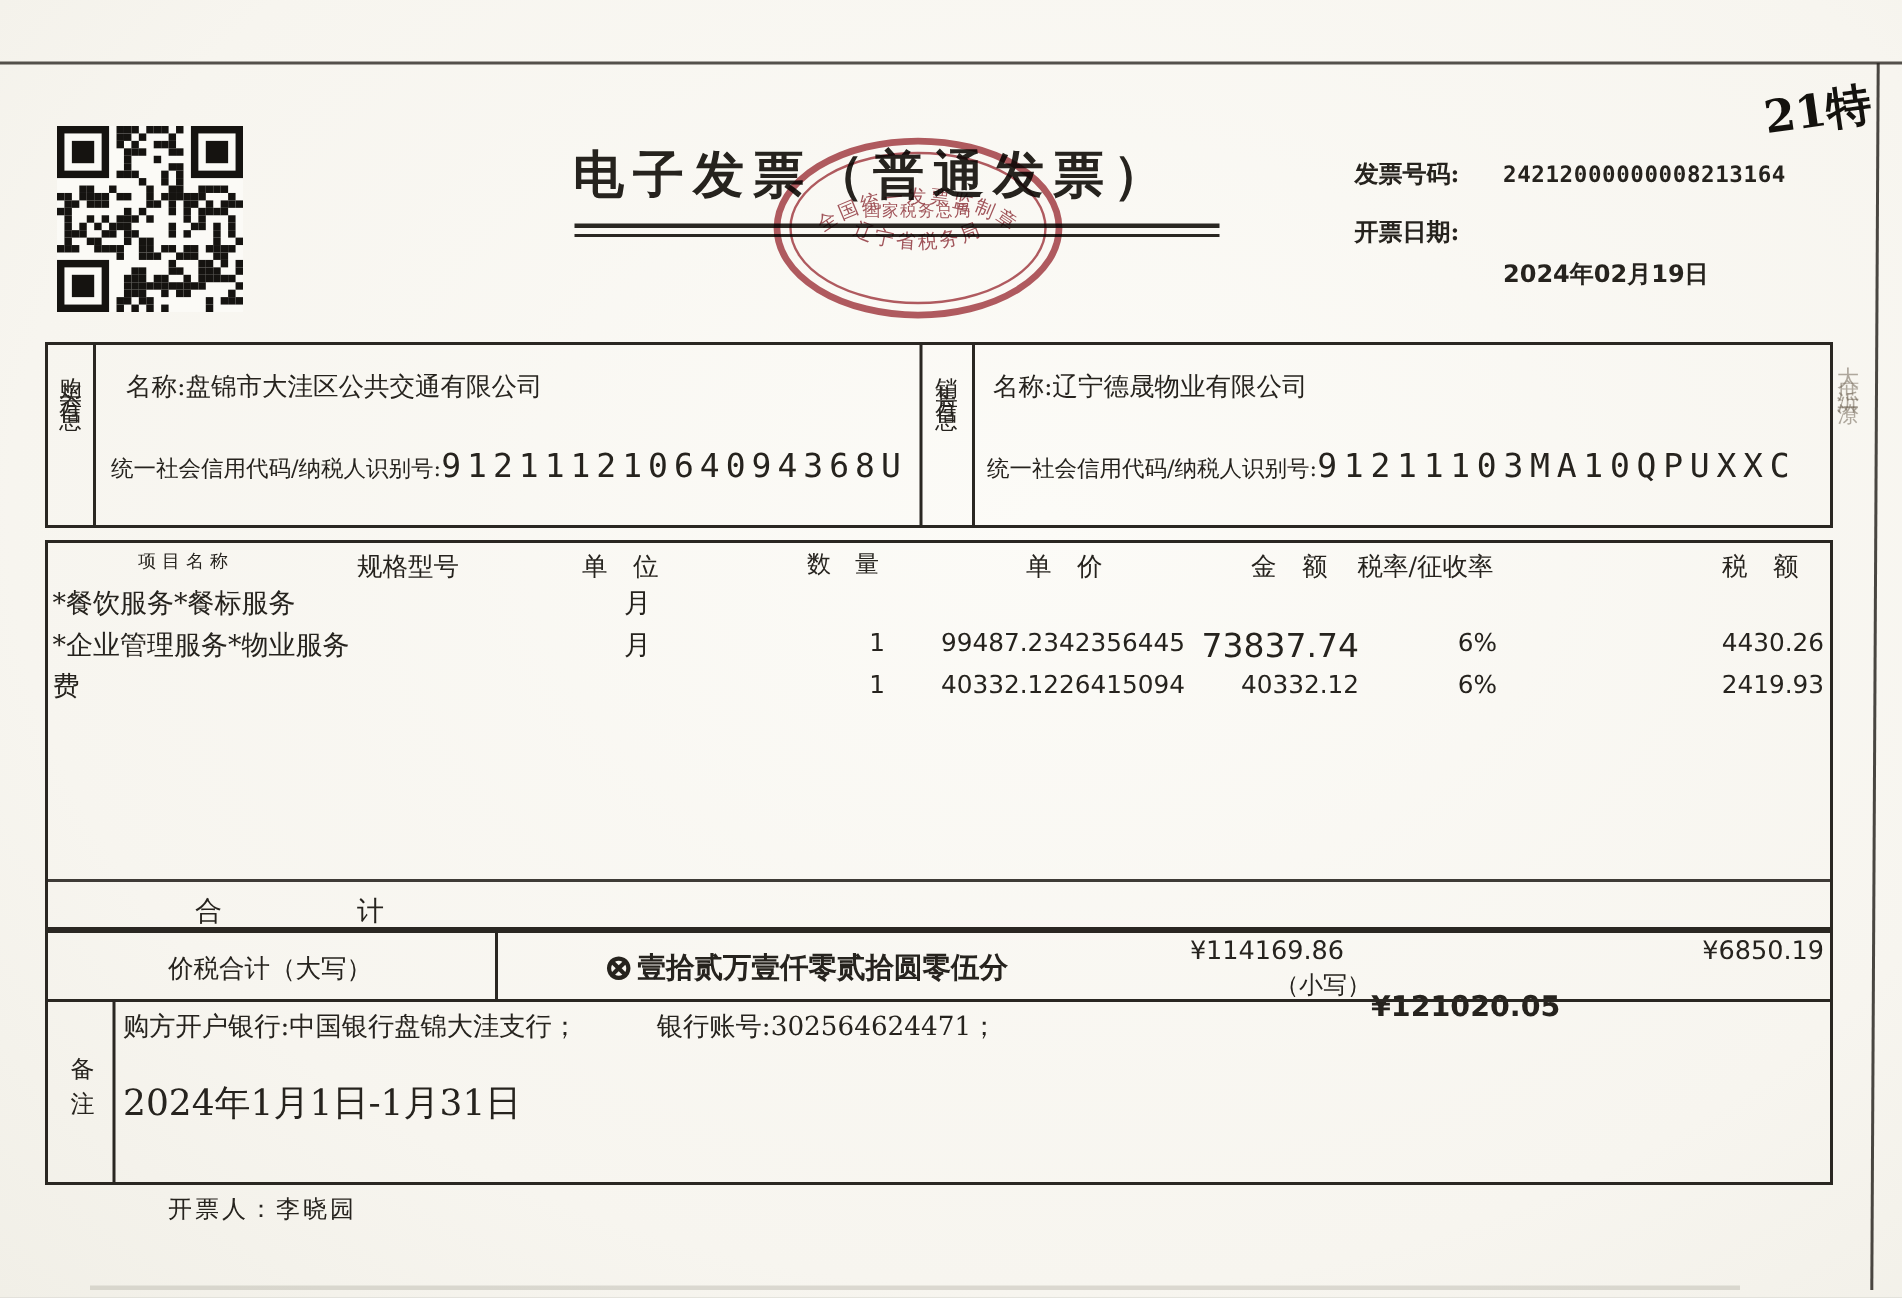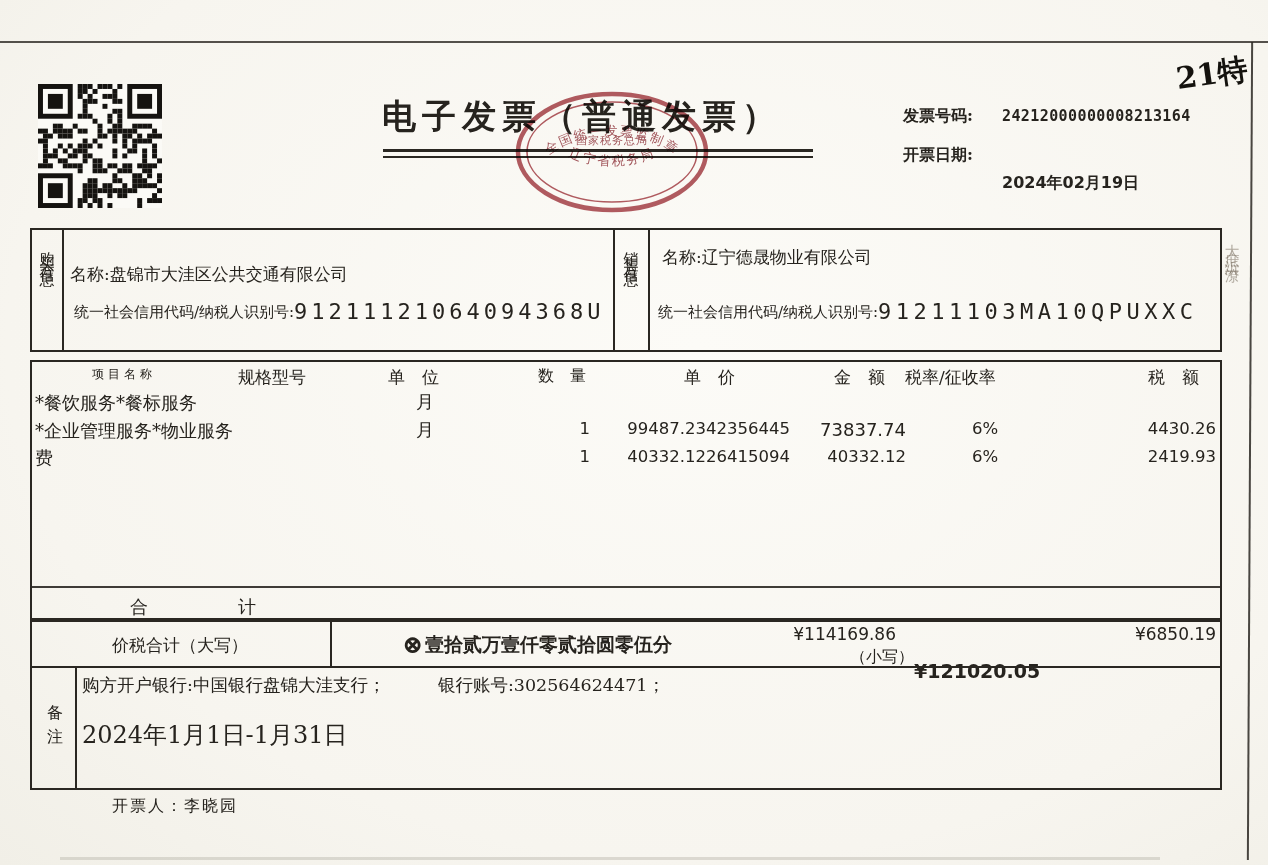--- a/index.html
+++ b/index.html
@@ -277,21 +277,21 @@
 
   <div class="abs hand" style="left:1176px;top:54px;font-size:30px;color:#14120e;">21特</div>
   <div class="abs vtext" style="left:1222px;top:232px;font-size:15px;letter-spacing:8px;color:rgba(100,88,72,.5);">大庶沂潦一</div>
 
   <div class="abs boxline" style="left:30px;top:228px;width:1188px;height:120px;"></div>
   <div class="abs rule" style="left:62px;top:228px;width:2px;height:124px;"></div>
   <div class="abs rule" style="left:613px;top:228px;width:2px;height:124px;"></div>
   <div class="abs rule" style="left:648px;top:228px;width:2px;height:124px;"></div>
 
   <div class="abs vtext" style="left:37px;top:240px;font-size:15px;letter-spacing:5px;">购买方信息</div>
-  <div class="abs" style="left:70px;top:246px;font-size:17px;margin-top:17px;">
+  <div class="abs" style="left:84px;top:246px;font-size:17px;">
     <span>名称:</span><span>盘锦市大洼区公共交通有限公司</span>
   </div>
   <div class="abs" style="left:74px;top:302px;font-size:15px;display:flex;align-items:flex-end;">
     <span>统一社会信用代码/纳税人识别号:</span>
       <span class="mono" style="font-size:22px;letter-spacing:4px;line-height:20px;">91211121064094368U</span>
   </div>
 
   <div class="abs vtext" style="left:621px;top:240px;font-size:15px;letter-spacing:5px;">销售方信息</div>
   <div class="abs" style="left:662px;top:246px;font-size:17px;">
     <span>名称:</span><span>辽宁德晟物业有限公司</span>
@@ -310,21 +310,21 @@
   <div class="abs" style="left:538px;top:366px;font-size:16px;">数　量</div>
   <div class="abs" style="left:684px;top:366px;font-size:17px;">单　价</div>
   <div class="abs" style="left:834px;top:366px;font-size:17px;">金　额</div>
   <div class="abs" style="left:905px;top:366px;font-size:17px;">税率/征收率</div>
   <div class="abs" style="left:1148px;top:366px;font-size:17px;">税　额</div>
 
   <div class="abs" style="left:35px;top:389px;width:212px;font-size:18px;line-height:27px;word-break:break-all;">*餐饮服务*餐标服务</div>
   <div class="abs" style="left:416px;top:390px;font-size:18px;">月</div>
   <div class="abs num right" style="left:490px;top:391px;width:100px;font-size:16.5px;">1</div>
   <div class="abs num right" style="left:590px;top:391px;width:200px;font-size:16.5px;">99487.2342356445</div>
-  <div class="abs num right" style="left:706px;top:391px;width:200px;font-size:18px;">73837.74</div>
+  <div class="abs num right" style="left:706px;top:391px;width:200px;font-size:22px;">73837.74</div>
   <div class="abs num center" style="left:910px;top:391px;width:150px;font-size:16.5px;">6%</div>
   <div class="abs num right" style="left:1066px;top:391px;width:150px;font-size:16.5px;">4430.26</div>
 
   <div class="abs" style="left:35px;top:417px;width:212px;font-size:18px;line-height:27px;word-break:break-all;">*企业管理服务*物业服务费</div>
   <div class="abs" style="left:416px;top:418px;font-size:18px;">月</div>
   <div class="abs num right" style="left:490px;top:419px;width:100px;font-size:16.5px;">1</div>
   <div class="abs num right" style="left:590px;top:419px;width:200px;font-size:16.5px;">40332.1226415094</div>
   <div class="abs num right" style="left:706px;top:419px;width:200px;font-size:16.5px;">40332.12</div>
   <div class="abs num center" style="left:910px;top:419px;width:150px;font-size:16.5px;">6%</div>
   <div class="abs num right" style="left:1066px;top:419px;width:150px;font-size:16.5px;">2419.93</div>

